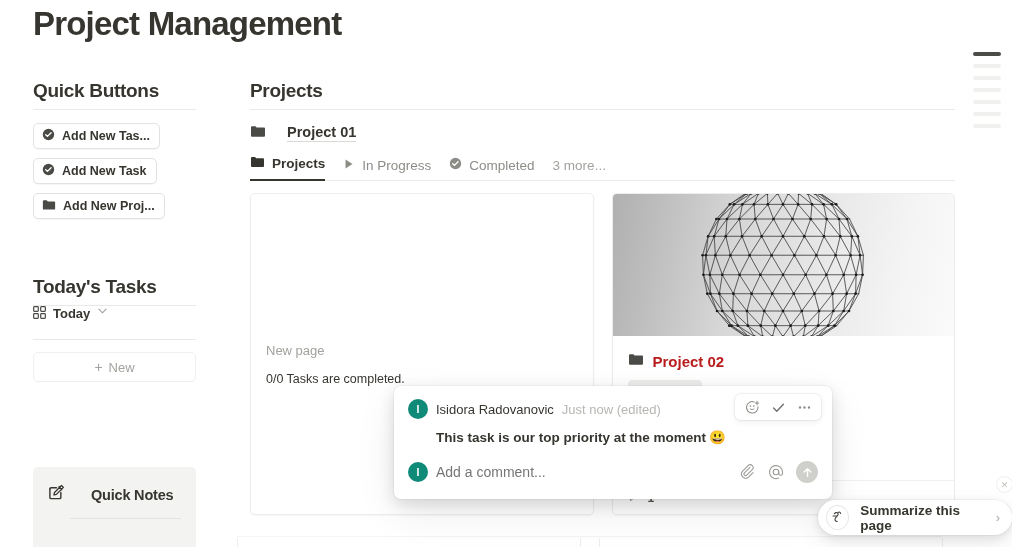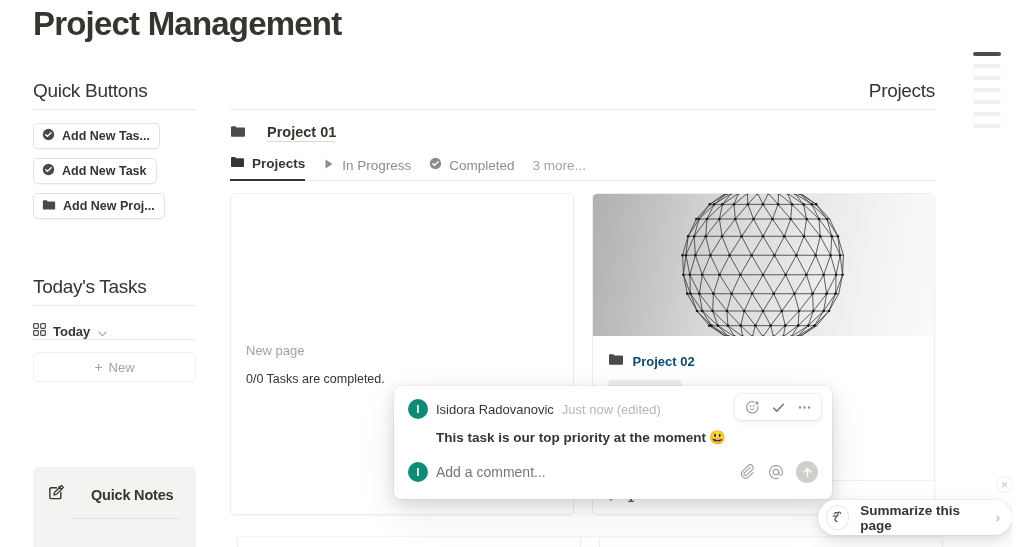--- a/index.html
+++ b/index.html
@@ -15,45 +15,45 @@
 
   
   .page-title {
     position: absolute; left: 33px; top: 2px;
     font-size: 33px; font-weight: 700; letter-spacing: -0.8px;
     color: #37352f; line-height: 44px;
   }
 
   
   .col-left { position: absolute; left: 33px; top: 78px; width: 163px; }
-  .col-right { position: absolute; left: 230px; top: 78px; width: 705px; text-align: right; }
+  .col-right { position: absolute; left: 250px; top: 78px; width: 705px; }
 
   .sec-head {
-    font-size: 19px; font-weight: 400; letter-spacing: -0.3px;
+    font-size: 19px; font-weight: 700; letter-spacing: -0.3px;
     color: #37352f; line-height: 26px; padding-bottom: 5px;
   }
   .sec-rule { height: 1px; background: #e9e9e7; width: 100%; }
 
   
   .qb-list { margin-top: 13px; display: flex; flex-direction: column; gap: 9px; }
   .qb {
     display: inline-flex; align-items: center; gap: 7px;
     height: 26px; padding: 0 9px 0 8px;
     border: 1px solid #e3e2e0; border-radius: 5px;
     background: #fff; width: max-content; max-width: 163px;
     font-size: 12.5px; font-weight: 600; color: #37352f;
     box-shadow: 0 1px 1px rgba(15,15,15,0.04);
     white-space: nowrap; cursor: pointer;
   }
   .qb .lbl { overflow: hidden; text-overflow: ellipsis; }
 
   
   .todo-wrap { margin-top: 55px; }
   .today-row {
-    display: flex; align-items: flex-end; gap: 7px;
+    display: flex; align-items: flex-start; gap: 7px;
     height: 33px; font-size: 13px; font-weight: 700; color: #37352f;
     cursor: pointer;
   }
   .chev { color: #8f8f8c; font-size: 9px; margin-left: 1px; }
   .new-btn {
     margin-top: 12px; height: 30px; width: 100%;
     border: 1px solid #efefee; border-radius: 5px; background: #fff;
     display: flex; align-items: center; justify-content: center; gap: 6px;
     color: #a3a29e; font-size: 13px; cursor: pointer;
   }
@@ -106,21 +106,21 @@
   .np-sub {
     position: absolute; top: 178px; left: 0;
     font-size: 12.5px; color: #37352f;
   }
 
   
   .cover { height: 142px; width: 100%; position: relative; overflow: hidden;
     background: linear-gradient(100deg,#b0b0b0 0%, #bdbdbd 13%, #d6d6d6 35%, #e9e9e9 62%, #f5f5f5 85%, #fafafa 100%); }
   .cover svg { position: absolute; left: 50%; top: 50%; transform: translate(-50%,-50%); }
   .c2-row { display: flex; align-items: center; gap: 9px; padding: 16px 0 0 15px; }
-  .c2-title { font-size: 13px; font-weight: 700; color: #0c4a6e; }
+  .c2-title { font-size: 15px; font-weight: 700; color: #b91c1c; }
   .c2-pill { margin: 10px 0 0 15px; width: 74px; height: 21px; border-radius: 4px; background: #ededeb; }
   .c2-comments {
     position: absolute; left: 0; right: 0; bottom: 0; height: 34px;
     border-top: 1px solid #f0f0ee; display: flex; align-items: center;
     gap: 6px; padding-left: 15px; background: #fff;
   }
   .c2-comments .cnt { font-size: 12px; font-weight: 600; color: #57564f; }
 
   
   .popup {

